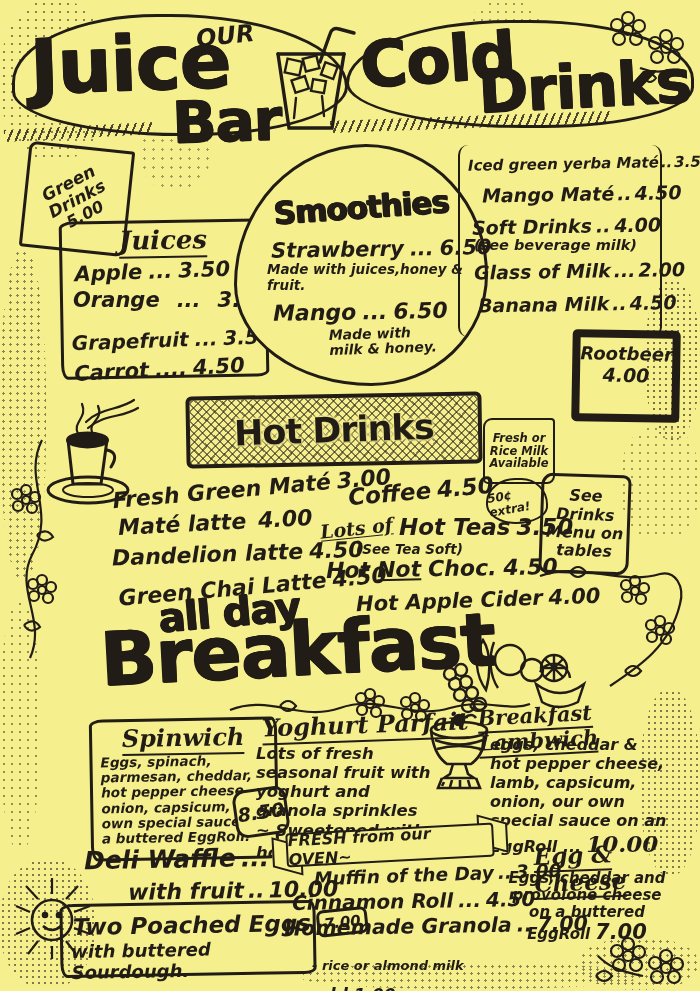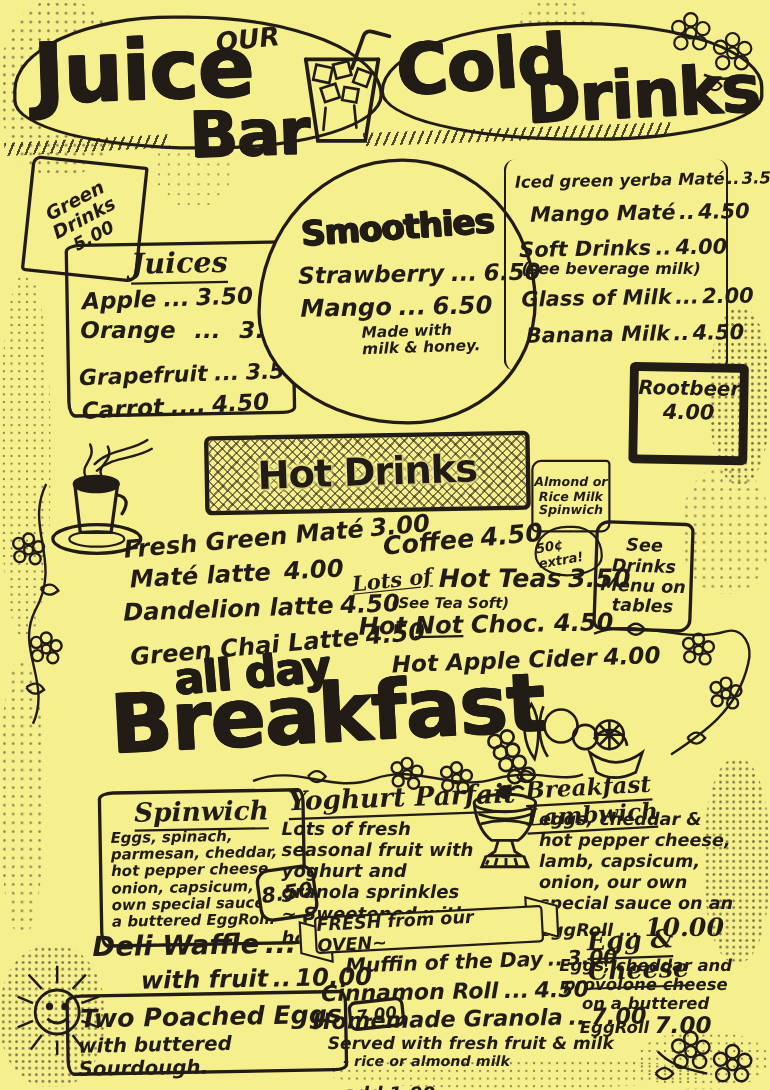--- a/index.html
+++ b/index.html
@@ -122,20 +122,21 @@
     </div>
   </div>
 
   <div class="abs cloud" style="left:234px;top:144px;width:248px;height:236px;border-radius:52% 48% 46% 54% / 58% 54% 46% 42%;">
     <div class="fat" style="text-align:center;margin-top:42px;font-size:31px;transform:rotate(-4deg);">Smoothies</div>
     <div class="row hand" style="margin:12px 0 0 34px;font-size:21px;transform:rotate(-1deg);">
       <span>Strawberry</span>
         <span>...</span>
         <span>6.50</span>
     </div>
+    <div class="hand" style="margin:0 0 0 30px;font-size:13.5px;">Made with juices,honey &amp; fruit.</div>
     <div class="row hand" style="margin:6px 0 0 36px;font-size:22px;transform:rotate(-1deg);">
       <span>Mango</span>
         <span>...</span>
         <span>6.50</span>
     </div>
     <div class="hand" style="margin:2px 0 0 92px;font-size:14px;width:120px;line-height:1.1;transform:rotate(-2deg);">Made with milk &amp; honey.</div>
   </div>
 
   <div class="abs" style="left:458px;top:145px;width:200px;height:192px;border-left:2.5px solid #211c15;border-right:2.5px solid #211c15;border-radius:10px;">
     <div class="row hand" style="margin:10px 0 0 8px;font-size:15px;gap:2px;transform:rotate(-1deg);">
@@ -207,21 +208,21 @@
       <path d="M35 95 q10 -8 16 2 q-10 8 -16 -2"></path>
       <path d="M22 185 q10 -8 16 2 q-10 8 -16 -2"></path>
     </g>
   </svg>
 
   <div class="abs crosshatch" style="left:186px;top:394px;width:288px;height:64px;border:4px solid #211c15;border-radius:6px;transform:rotate(-1deg);display:flex;align-items:center;justify-content:center;">
     <span class="fat halo" style="font-size:35px;transform:rotate(-1deg);">Hot Drinks</span>
   </div>
 
   <div class="abs" style="left:483px;top:418px;width:68px;height:62px;border:2.5px solid #211c15;border-radius:9px 4px 8px 5px;display:flex;align-items:center;justify-content:center;text-align:center;">
-    <span class="hand" style="font-size:11.5px;line-height:1.1;">Almond or Rice Milk Spinwich</span>
+    <span class="hand" style="font-size:11.5px;line-height:1.1;">Fresh or Rice Milk Available</span>
   </div>
 
   <div class="abs" style="left:486px;top:478px;width:58px;height:42px;border:2.5px solid #211c15;border-radius:50% 45% 55% 50% / 55% 60% 40% 45%;display:flex;align-items:center;justify-content:center;">
     <span class="hand" style="font-size:12px;transform:rotate(-10deg);">50¢ extra!</span>
   </div>
 
   <div class="abs" style="left:540px;top:474px;width:84px;height:94px;border:3px solid #211c15;border-radius:12px 8px 12px 8px;transform:rotate(2deg);display:flex;align-items:center;justify-content:center;text-align:center;">
     <span class="hand" style="font-size:16px;line-height:1.15;">See Drinks Menu on tables</span>
   </div>
 
@@ -423,21 +424,20 @@
   <div class="abs row hand" style="left:292px;top:889px;font-size:20px;gap:5px;transform:rotate(-1deg);">
     <span>Cinnamon Roll</span>
       <span>...</span>
       <span>4.50</span>
   </div>
   <div class="abs row hand" style="left:284px;top:914px;font-size:20.5px;gap:5px;transform:rotate(-1deg);">
     <span>Homemade Granola</span>
       <span>..</span>
       <span>7.00</span>
   </div>
-  <div class="abs hand" style="left:298px;top:940px;font-size:15.5px;">Served with fresh fruit &amp; milk</div>
   <div class="abs row" style="left:312px;top:958px;gap:12px;flex-direction:column;">
     <span class="hand" style="font-size:13px;">- rice or almond milk</span>
     <span class="hand" style="font-size:17px;">add 1.00</span>
   </div>
 
   <div class="abs" style="left:534px;top:840px;transform:rotate(-2deg);">
     <span class="script underl" style="font-size:23px;">Egg &amp; Cheese</span>
   </div>
   <div class="abs" style="left:506px;top:870px;width:162px;font-size:15px;line-height:1.14;text-align:center;">
     <span class="hand">Eggs, cheddar and provolone cheese on a buttered EggRoll</span>

